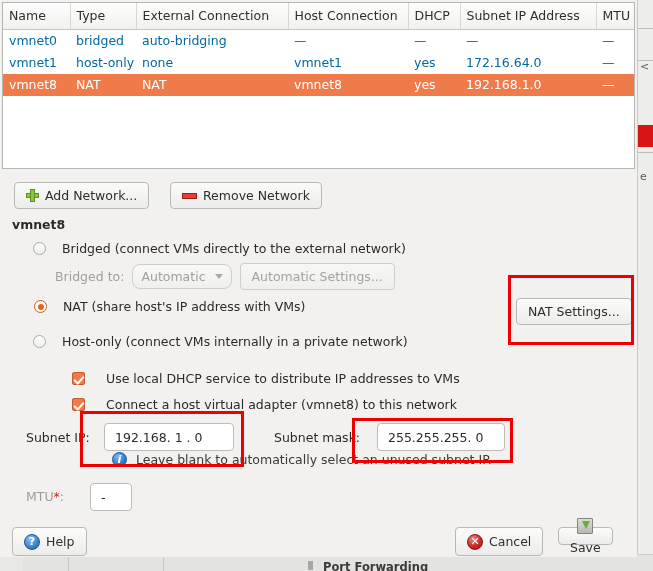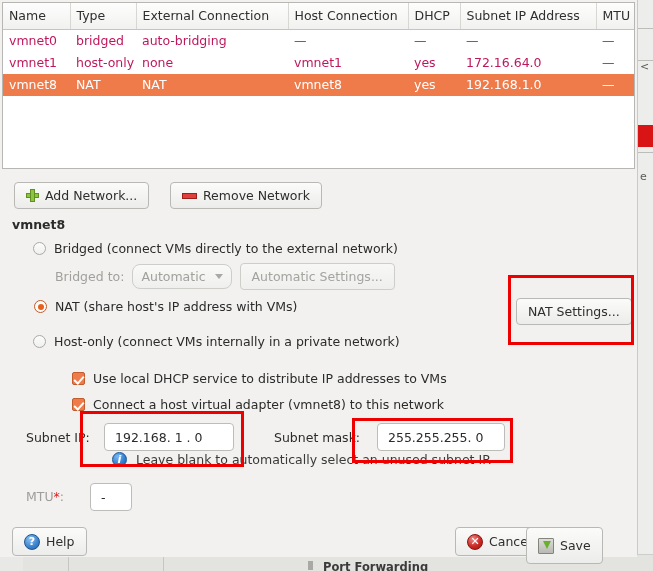--- a/index.html
+++ b/index.html
@@ -114,21 +114,21 @@
     white-space: nowrap;
     overflow: hidden;
   }
   table.nets thead th:last-child { border-right: none; }
   table.nets tbody td {
     padding: 2px 5px 3px 6px;
     height: 22px;
     box-sizing: border-box;
     white-space: nowrap;
     overflow: hidden;
-    color: #be185d;
+    color: #0369a1;
   }
   table.nets tbody tr.selected td {
     background: #ef7b4b;
     color: #ffffff;
   }
 
   
   .btn {
     display: inline-flex;
     align-items: center;
@@ -169,21 +169,21 @@
   
   #vmnet-label {
     position: absolute;
     left: 12px; top: 217px;
     font-weight: bold;
     font-size: 12.5px;
     color: #2b2b2b;
   }
 
   
-  .radio-row { position: absolute; display: flex; align-items: center; gap: 8px; }
+  .radio-row { position: absolute; display: flex; align-items: center; gap: 16px; }
   .radio {
     width: 13px; height: 13px; border-radius: 50%;
     border: 1px solid #a9a9a5;
     background: linear-gradient(to bottom, #fcfcfb, #f0f0ee);
     box-sizing: border-box;
     flex: none;
     position: relative;
   }
   .radio.checked { border-color: #c05a28; background: #ffffff; }
   .radio.checked::after {
@@ -215,21 +215,21 @@
     border-right: 4.5px solid transparent; border-top: 5px solid #a8a8a5;
   }
 
   
   #nat-settings-btn {
     position: absolute; left: 516px; top: 298px;
     height: 27px;
   }
 
   
-  .check-row { position: absolute; display: flex; align-items: center; gap: 8px; padding-left: 36px; }
+  .check-row { position: absolute; display: flex; align-items: center; gap: 21px; padding-left: 36px; }
   .checkbox {
     width: 13px; height: 13px; border-radius: 2px;
     background: #ef7b4b; border: 1px solid #c35c2c;
     box-sizing: border-box; flex: none; position: relative;
   }
   .checkbox::after {
     content: ""; position: absolute;
     left: 3px; top: 0.5px; width: 4px; height: 8px;
     border: solid #ffffff; border-width: 0 2px 2px 0;
     transform: rotate(42deg);
@@ -280,21 +280,21 @@
   
   #mtu-label {
     position: absolute; left: 26px; top: 489px;
     font-size: 12.5px; color: #9d9d9a;
   }
   #mtu-asterisk { color: #e01b1b; }
 
   
   #help-btn   { position: absolute; left: 12px;  top: 527px; height: 29px; }
   #cancel-btn { position: absolute; left: 455px; top: 527px; height: 29px; }
-  #save-btn   { position: absolute; left: 526px; top: 527px; height: 37px; }
+  #save-btn   { position: absolute; left: 558px; top: 527px; height: 18px; flex-direction: column; }
 
   .help-icon {
     width: 16px; height: 16px; border-radius: 50%;
     background: radial-gradient(circle at 35% 28%, #8cc0f0 0%, #3c85cf 58%, #255f9f 100%);
     border: 1px solid #1f5491; box-sizing: border-box;
     color: #ffffff; font-size: 11px; font-weight: bold;
     display: flex; align-items: center; justify-content: center; line-height: 1;
     flex: none;
   }
   .cancel-icon {

